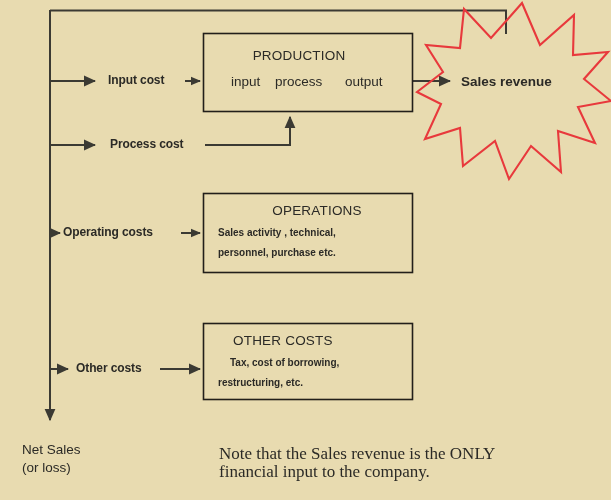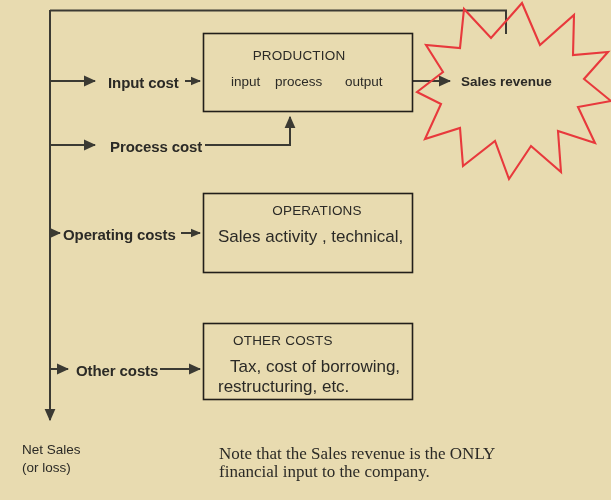--- a/index.html
+++ b/index.html
@@ -28,33 +28,33 @@
   }
   .lbl {
     position: absolute;
     color: #2b2a26;
     white-space: pre;
     line-height: 1.32;
   }
   
   .flow-label {
     font-weight: bold;
-    font-size: 15px;
+    font-size: 12px;
     letter-spacing: -0.1px;
   }
   
   .box-title {
     font-size: 13.5px;
     font-weight: normal;
     letter-spacing: 0.2px;
   }
   
   .box-body {
-    font-size: 17px;
-    font-weight: normal;
+    font-size: 10px;
+    font-weight: bold;
   }
   
   .prod-word {
     font-size: 13.5px;
     font-weight: normal;
   }
   .starburst-label {
     font-weight: bold;
     font-size: 13.5px;
   }
@@ -142,20 +142,21 @@
   <div class="lbl prod-word" style="left:219px; top:73px;padding-left:12px;">input</div>
 
   <div class="lbl prod-word" style="left:275px; top:73px;">process</div>
 
   <div class="lbl prod-word" style="left:345px; top:73px;">output</div>
 
   <div class="lbl box-title" style="left:203px; top:202px; width:228px; text-align:center;">OPERATIONS</div>
 
   <div class="lbl box-body" style="left:218px; top:226px;">Sales activity , technical,</div>
 
+  <div class="lbl box-body" style="left:218px; top:246px;">personnel, purchase etc.</div>
 
   <div class="lbl box-title" style="left:233px; top:332px;">OTHER COSTS</div>
 
   <div class="lbl box-body" style="left:230px; top:356px;">Tax, cost of borrowing,</div>
 
   <div class="lbl starburst-label" style="left:461px; top:73px;">Sales revenue</div>
 
   <div class="lbl box-body" style="left:218px; top:376px;">restructuring, etc.</div>
 
   <div class="lbl netprofit-text" style="left:22px; top:441px;">Net Sales</div>

